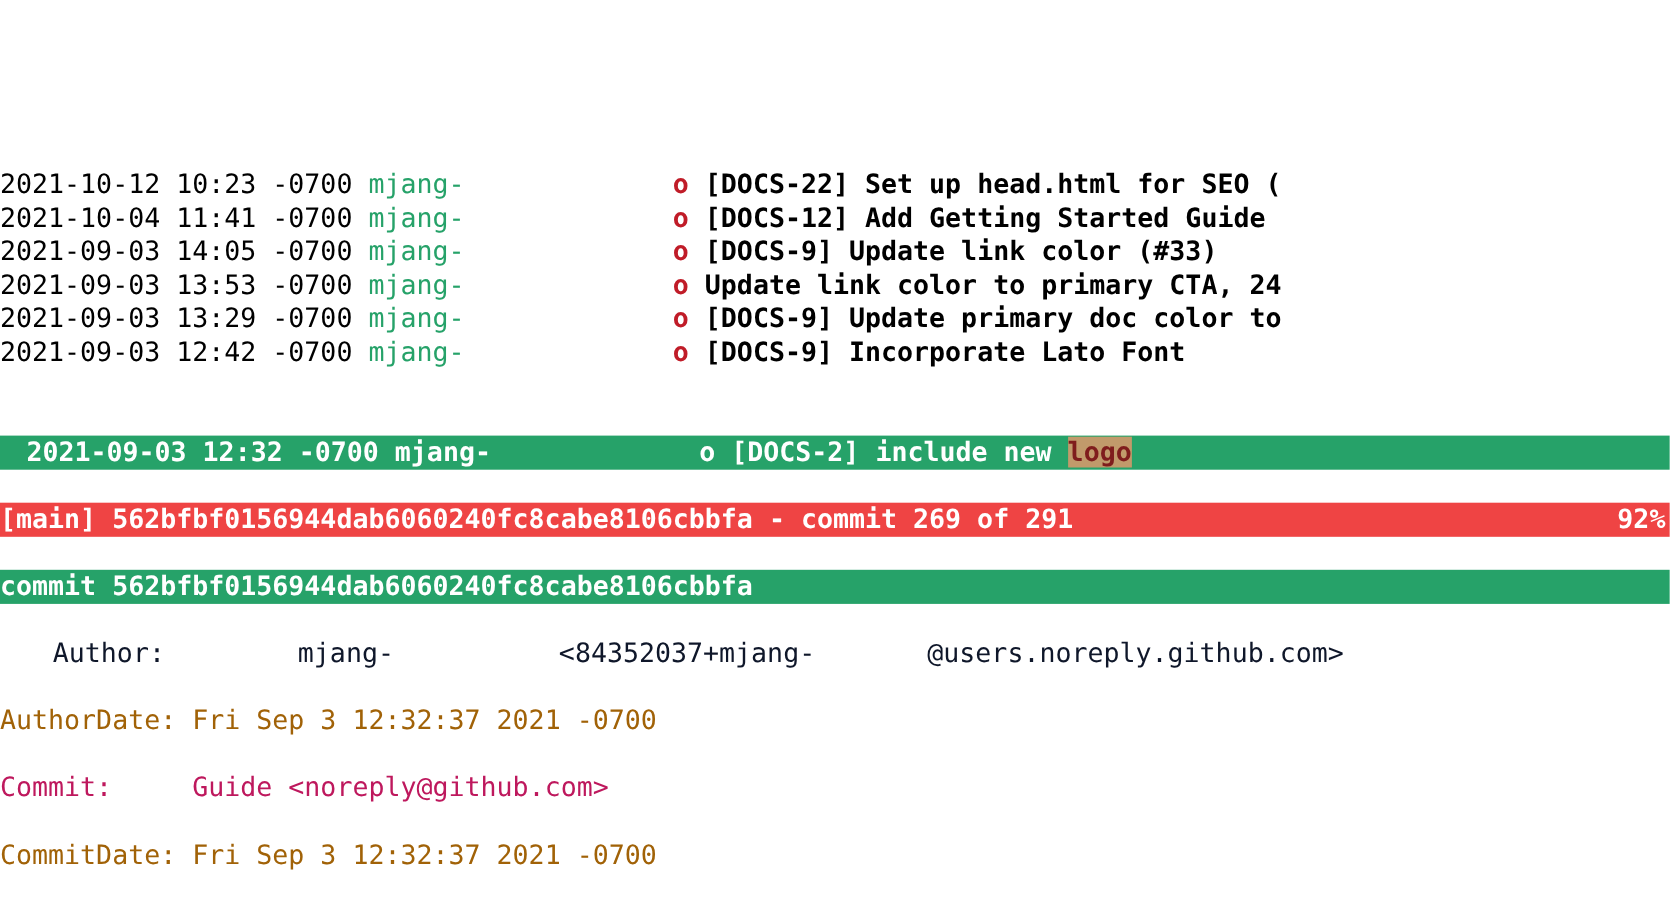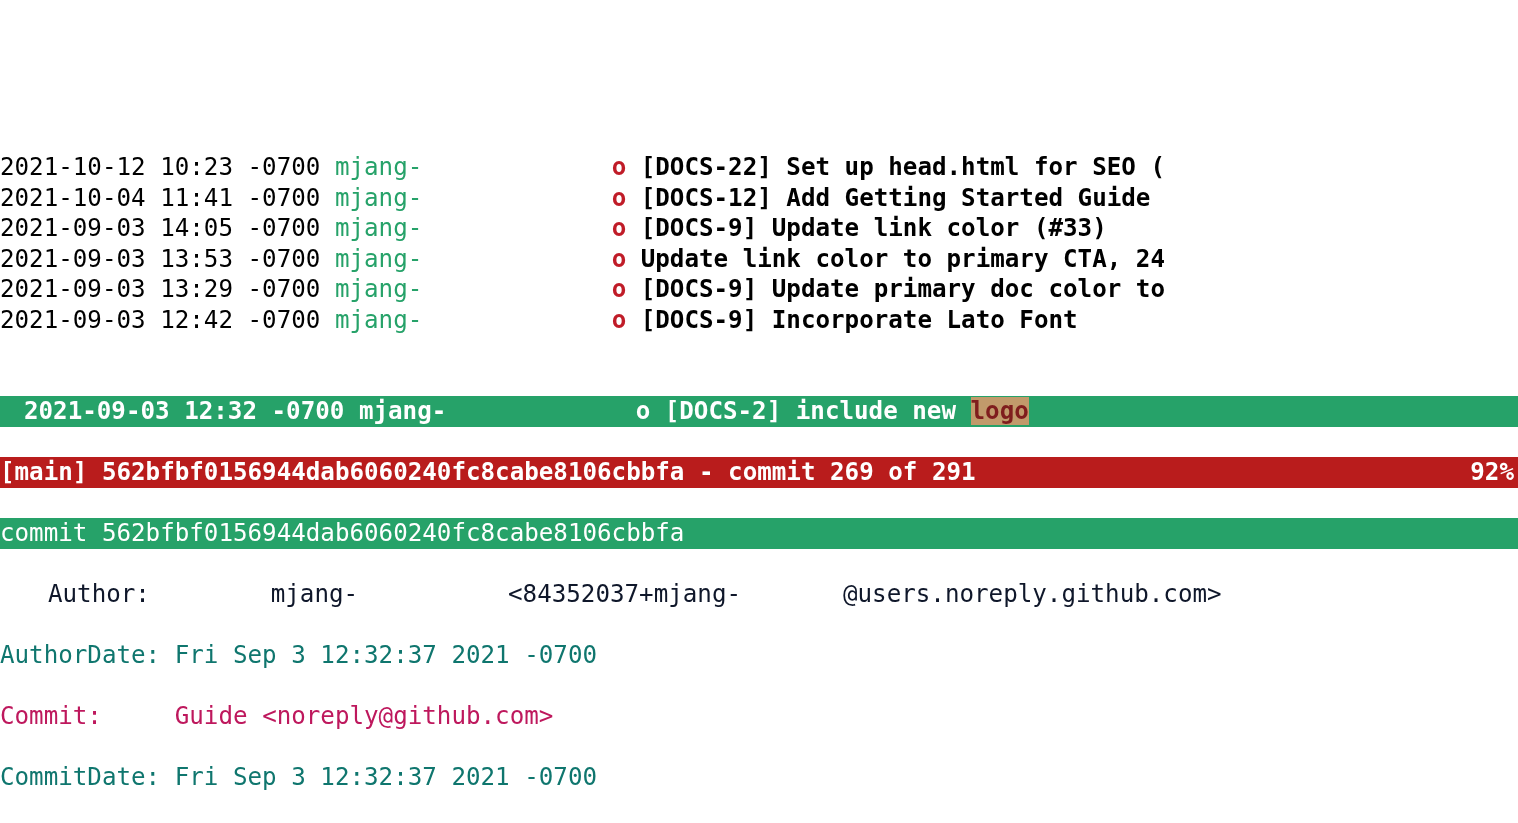--- a/index.html
+++ b/index.html
@@ -27,28 +27,28 @@
 
   
   .sel-row { background: #26a269; }
   .sel-row .date   { color: #ffffff; font-weight: bold; margin-left: 24px; }
   .sel-row .author { color: #ffffff; font-weight: bold; }
   .sel-row .graph  { color: #ffffff; font-weight: bold; }
   .sel-row .msg    { color: #ffffff; font-weight: bold; }
   .sel-row .hl     { background: #c19a6b; color: #7f1d1d; }
 
   
-  .status-row { background: #b91c1c; color: #ffffff; font-weight: bold; }
+  .status-row { background: #ef4444; color: #ffffff; font-weight: bold; }
   .status-row .pct { float: right; padding-right: 4px; }
 
   
-  .commit-row { background: #26a269; color: #ffffff; font-weight: normal; }
+  .commit-row { background: #26a269; color: #ffffff; font-weight: bold; }
 
   .cyan    { color: #0f172a; padding-left: 48px; }
-  .olive   { color: #0f766e; text-align: right; }
+  .olive   { color: #a16207; text-align: right; }
   .magenta { color: #be185d; }
 
 </style>
 </head>
 <body>
 
 
 
 <div id="log-container"><div class="row"><span class="date">2021-10-12 10:23 -0700</span> <span class="author">mjang-</span>             <span class="graph">o</span> <span class="msg">[DOCS-22] Set up head.html for SEO (</span></div><div class="row"><span class="date">2021-10-04 11:41 -0700</span> <span class="author">mjang-</span>             <span class="graph">o</span> <span class="msg">[DOCS-12] Add Getting Started Guide </span></div><div class="row"><span class="date">2021-09-03 14:05 -0700</span> <span class="author">mjang-</span>             <span class="graph">o</span> <span class="msg">[DOCS-9] Update link color (#33)</span></div><div class="row"><span class="date">2021-09-03 13:53 -0700</span> <span class="author">mjang-</span>             <span class="graph">o</span> <span class="msg">Update link color to primary CTA, 24</span></div><div class="row"><span class="date">2021-09-03 13:29 -0700</span> <span class="author">mjang-</span>             <span class="graph">o</span> <span class="msg">[DOCS-9] Update primary doc color to</span></div><div class="row"><span class="date">2021-09-03 12:42 -0700</span> <span class="author">mjang-</span>             <span class="graph">o</span> <span class="msg">[DOCS-9] Incorporate Lato Font</span></div></div>
 

